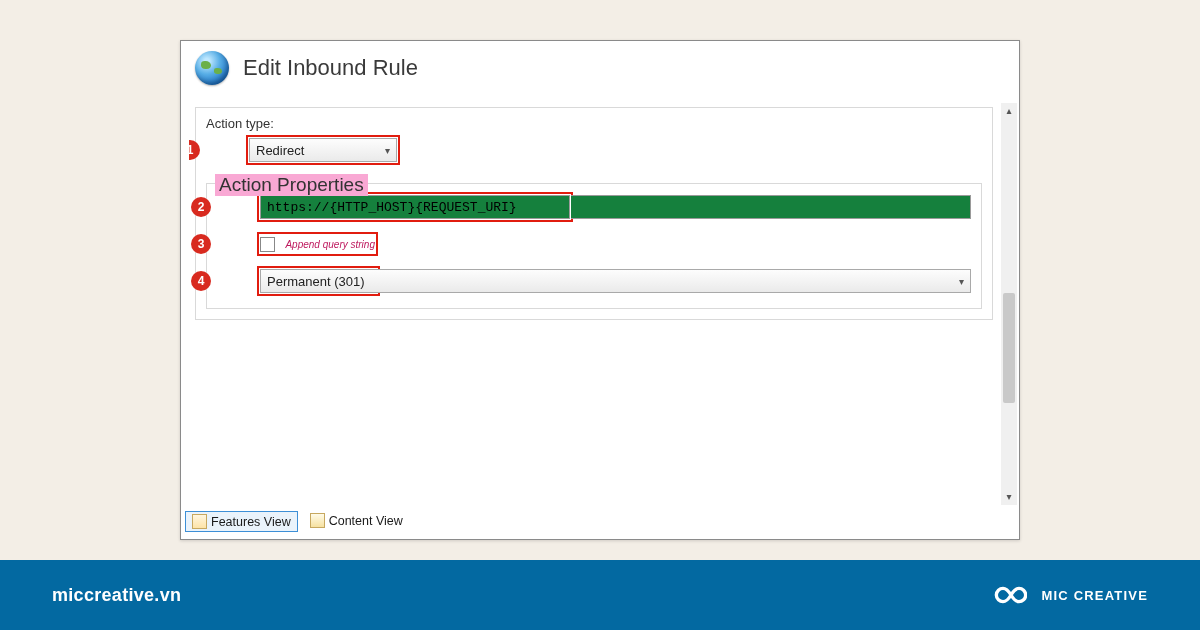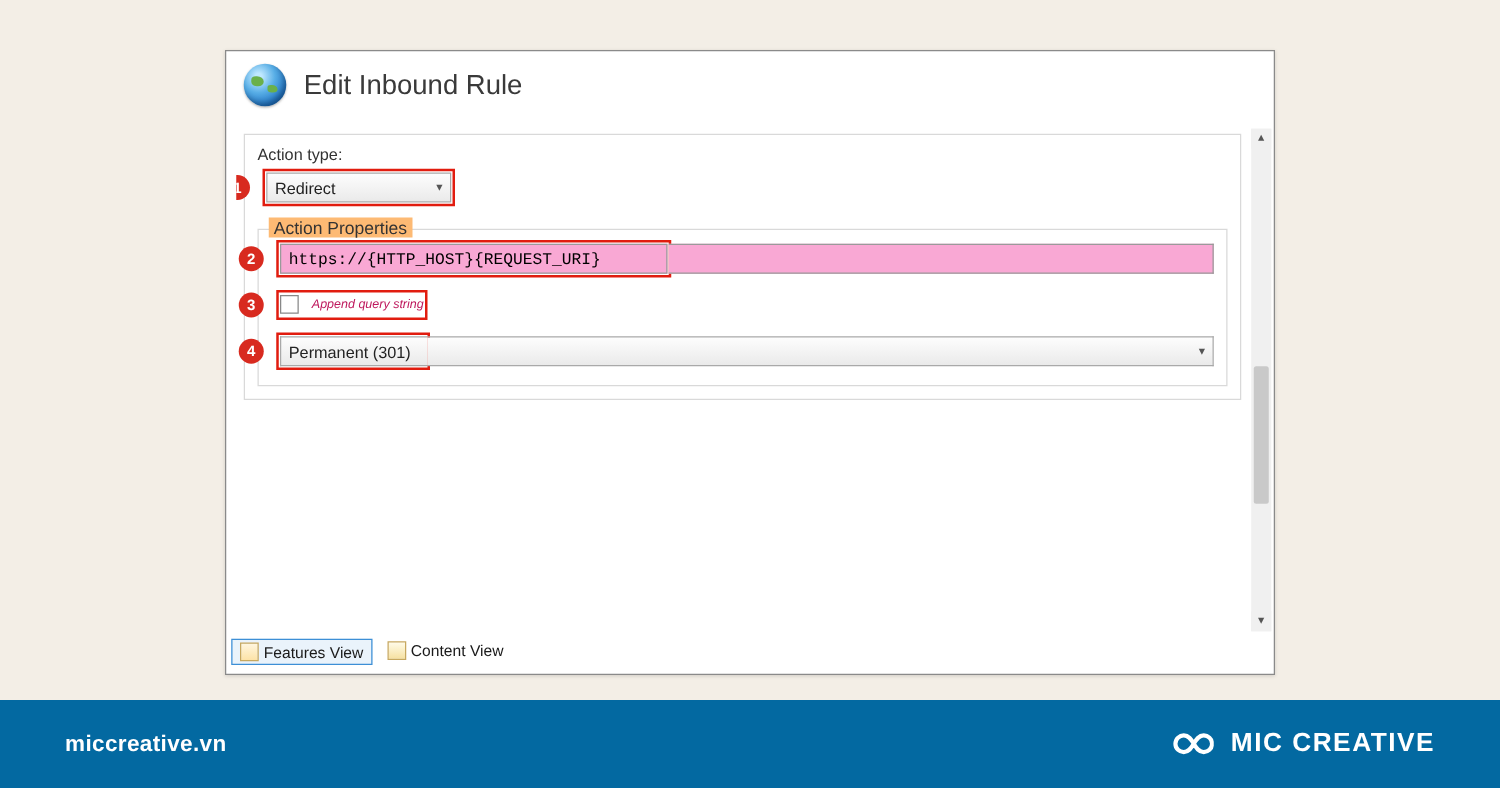--- a/index.html
+++ b/index.html
@@ -74,42 +74,42 @@
   .row { display: flex; align-items: center; gap: 10px; margin-bottom: 10px; }
 
   .num-badge {
     width: 20px; height: 20px; border-radius: 50%;
     background: #d82a1f; color: #fff; font-size: 12px; font-weight: 700;
     display: flex; align-items: center; justify-content: center;
     flex-shrink: 0;
     margin-left: -26px;
   }
 
-  .hl { border: 2px solid #e11c0f; padding: 1px; display: inline-block; }
+  .hl { border: 2px solid #e11c0f; padding: 1px; display: inline-block; margin-left: 36px; }
 
   .select {
     display: inline-flex; align-items: center; justify-content: space-between;
     height: 24px; padding: 0 6px;
     background: linear-gradient(#fdfdfd, #eaeaea);
     border: 1px solid #a9a9a9;
     font-size: 13px; color: #222;
     min-width: 148px;
   }
   .select .chev { font-size: 10px; color: #555; margin-left: 10px; }
 
   .fieldset {
     border: 1px solid #d9d9d9; padding: 8px 10px 12px 10px; position: relative; margin-top: 18px;
   }
   .fieldset .legend {
     position: absolute; top: -10px; left: 8px;
-    background: #fdba74; padding: 0 4px; font-size: 14px; color: #333; text-align: right;
+    background: #f9a8d4; padding: 0 4px; font-size: 19px; color: #333; text-align: right;
   }
   .text-input {
     width: 728px; height: 24px; padding: 0 6px;
-    border: 1px solid #9a9a9a; background: #f9a8d4;
+    border: 1px solid #9a9a9a; background: #15803d;
     font-family: "Consolas", "Courier New", monospace; font-size: 13px; color: #000;
   }
   .checkbox {
     width: 15px; height: 15px; border: 1px solid #888; background: #fff; display: inline-block;
     vertical-align: middle; margin-right: 6px;
   }
   .checkbox-label { font-size: 10px; color: #be185d; vertical-align: middle; font-style: italic; }
 
   .bottom-tabs {
     position: absolute; left: 4px; bottom: 4px; height: 24px;
@@ -127,21 +127,21 @@
   .tab .mini-icon.b { background: linear-gradient(#fffbe8,#f6e1a1); }
 
   .footer {
     position: absolute; left: 0; right: 0; bottom: 0; height: 70px;
     background: #0369a1;
     display: flex; align-items: center; justify-content: space-between;
     padding: 0 52px;
     color: #fff;
   }
   .footer .site { font-size: 18px; font-weight: 600; letter-spacing: 0.3px; }
-  .footer .brand { display: flex; align-items: center; gap: 14px; font-size: 21px; font-weight: 700; letter-spacing: 1.2px; }
+  .footer .brand { display: flex; align-items: center; gap: 14px; font-size: 13px; font-weight: 700; letter-spacing: 1.2px; }
   .inf {
     width: 40px; height: 26px; position: relative;
   }
   .inf svg { width: 40px; height: 26px; }
 </style>
 </head>
 <body>
 
 <div class="panel">
   <div class="panel-header">

